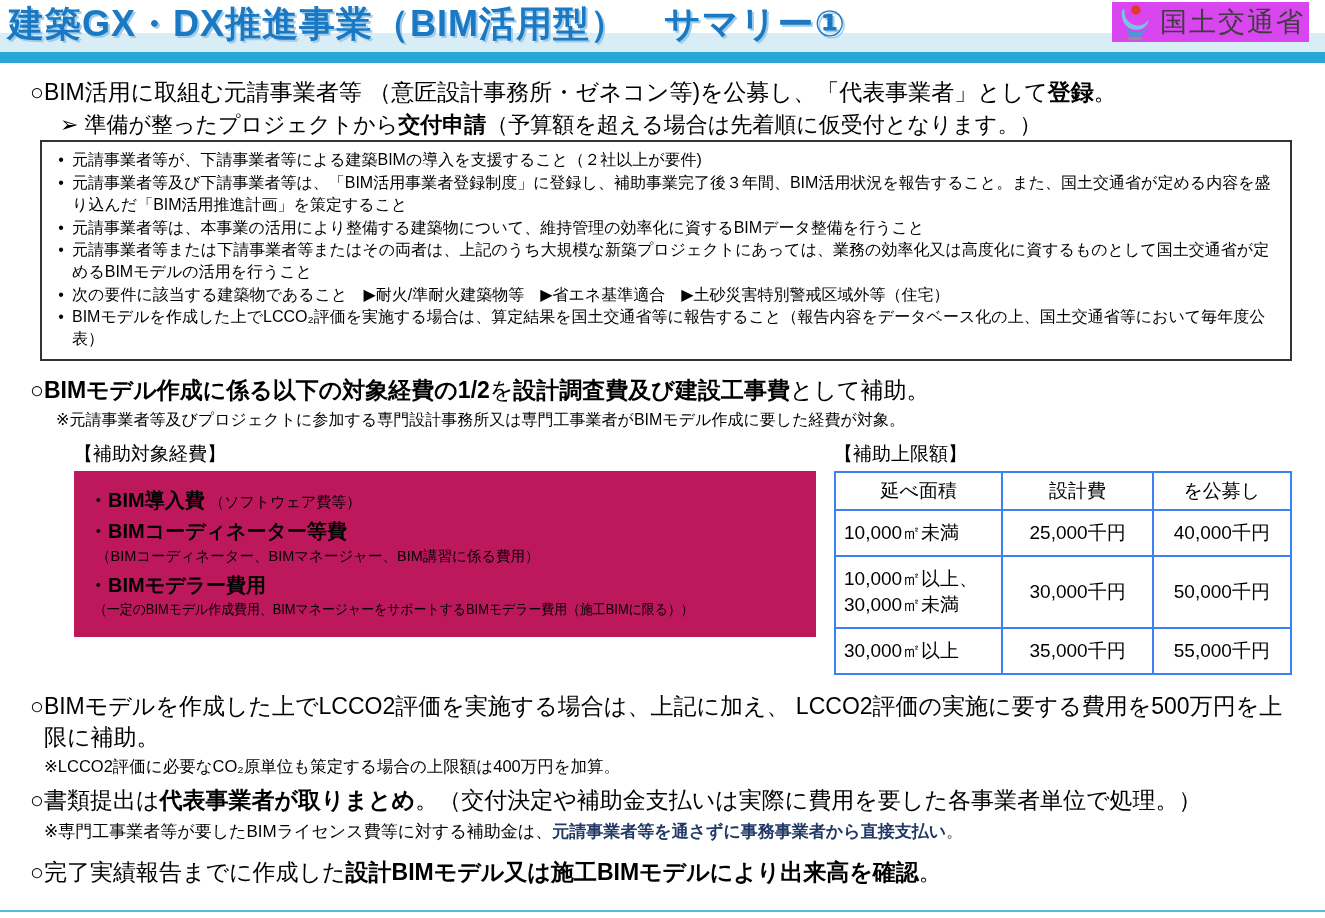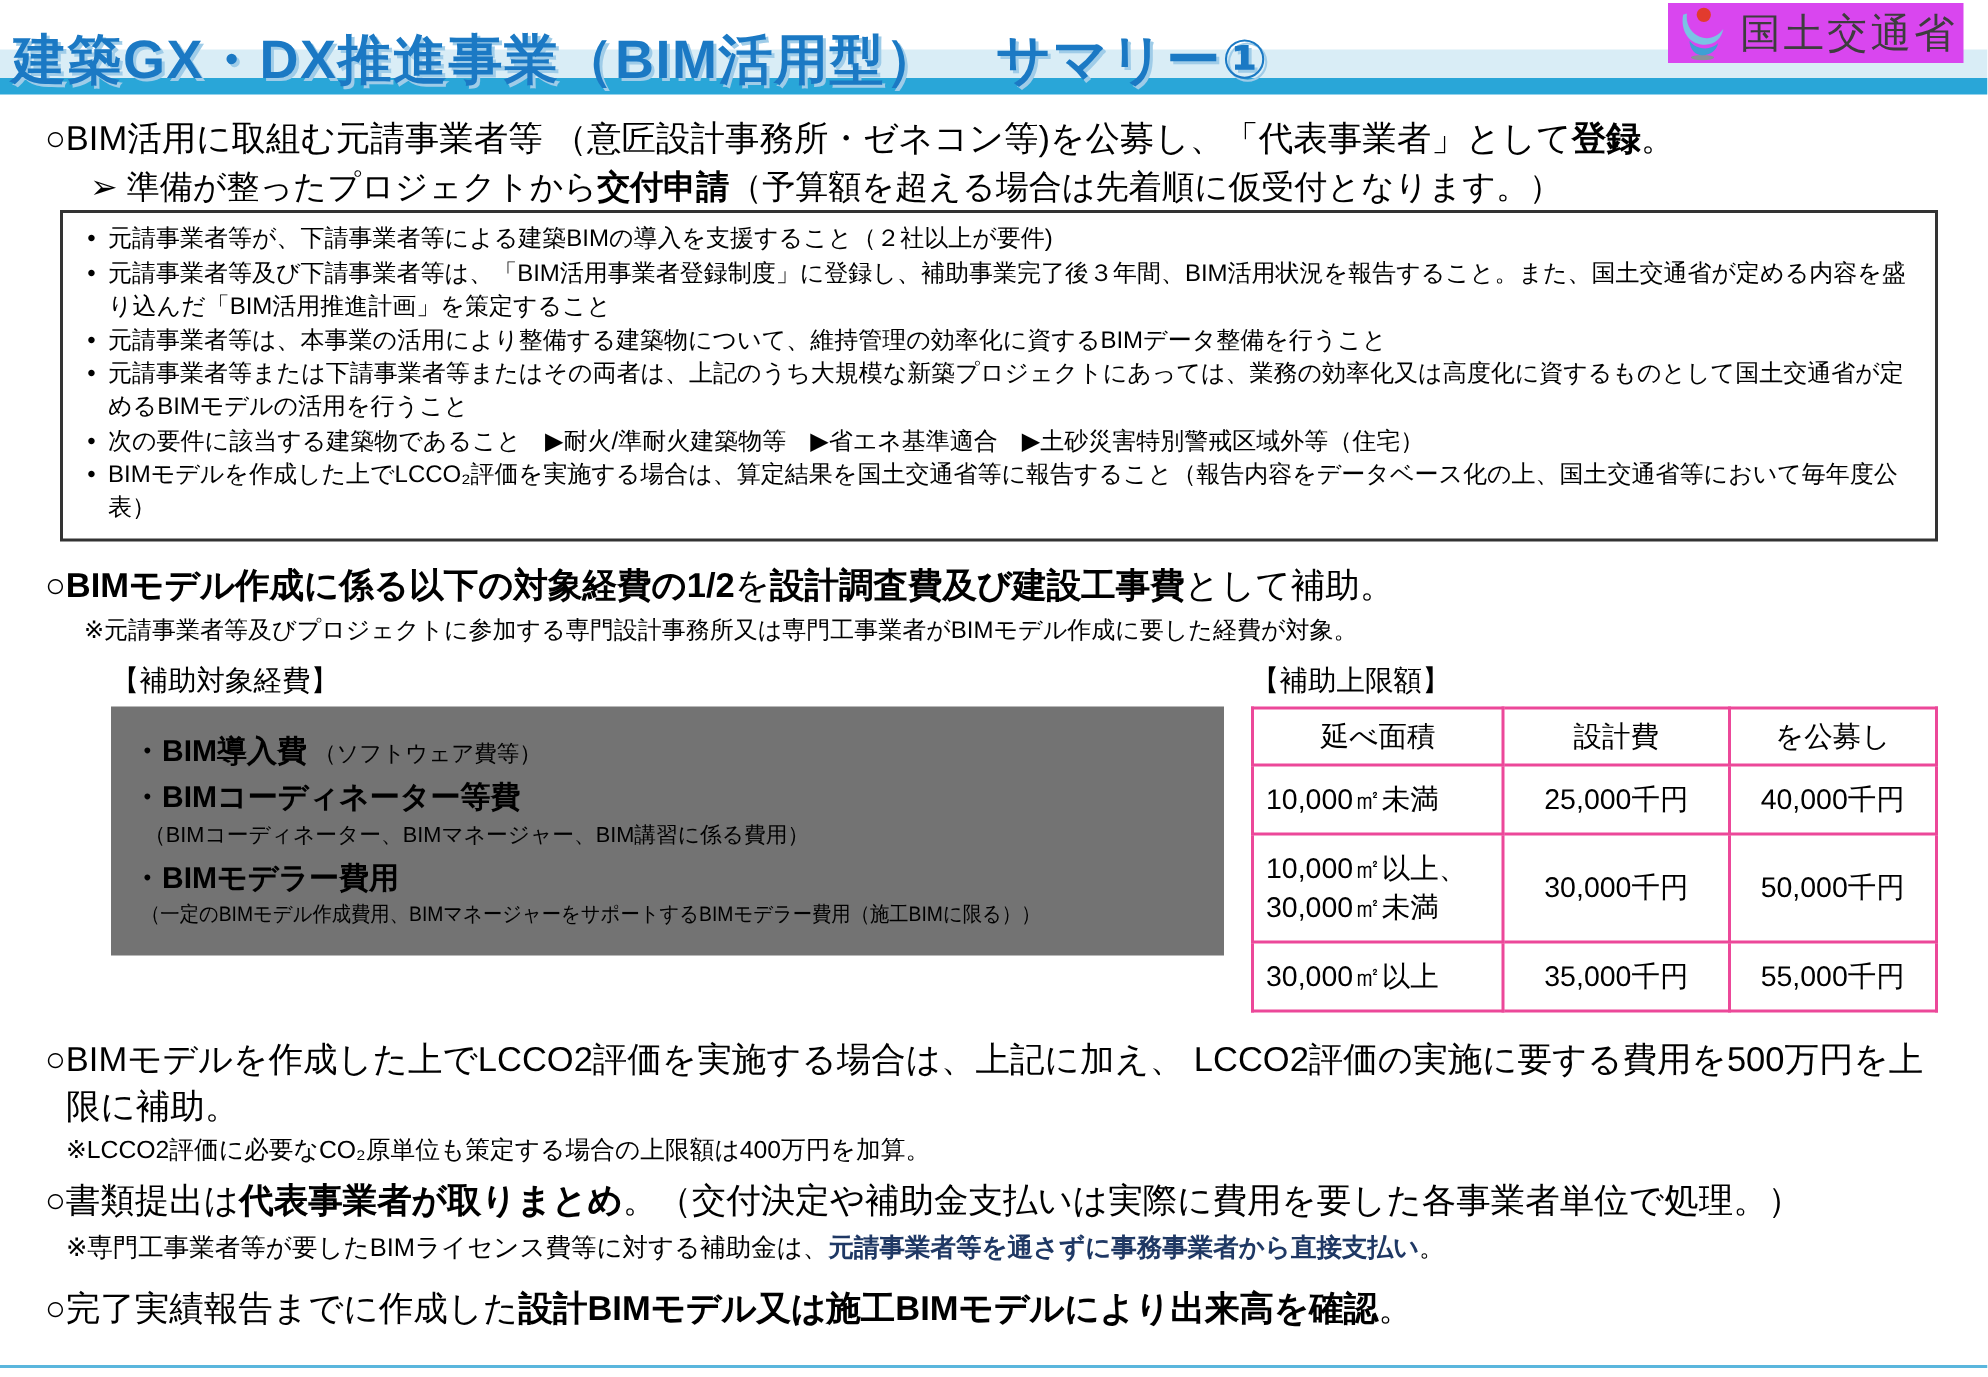--- a/index.html
+++ b/index.html
@@ -6,21 +6,21 @@
   body{
     width:1325px;height:918px;position:relative;overflow:hidden;
     background:#ffffff;color:#000;
     font-family:"Liberation Sans","DejaVu Sans",sans-serif;
   }
   
   .header{position:relative;height:66px;}
   .header-band{position:absolute;left:0;right:0;top:33px;height:19px;background:#d9edf6;}
   .header-stripe{position:absolute;left:0;right:0;top:52px;height:11px;background:#29a6d8;}
   .page-title{
-    position:absolute;left:8px;top:16px;margin:0;
+    position:absolute;left:8px;top:0;margin:0;
     font-size:36px;font-weight:bold;color:#1b79c4;letter-spacing:1px;
     text-shadow:2px 2px 0 #9fcce8;white-space:nowrap;text-align:right;
   }
   .logo{position:absolute;right:16px;top:2px;display:flex;align-items:center;gap:6px;background:#d946ef;padding:0 4px;}
   .logo-text{font-size:27px;color:#3d3d3d;letter-spacing:2px;white-space:nowrap;}
   
   .content{padding:0 33px 0 30px;}
   .line-main{font-size:23px;line-height:1.32;}
   .hang{text-indent:-14px;padding-left:14px;}
   .s1-l1{margin-top:11px;}
@@ -32,28 +32,28 @@
   }
   .req{display:flex;}
   .req .b{width:22px;text-align:center;flex:none;}
   .req .t{flex:1;}
   .s2-head{margin-top:14px;}
   .s2-note{font-size:16px;margin:5px 0 0 26px;}
   .columns{display:flex;gap:18px;margin:10px 0 0 44px;align-items:flex-start;}
   .col-left{width:742px;flex:none;}
   .col-right{flex:1;}
   .col-label{font-size:19px;margin:0 0 4px 0;}
-  .costs-box{background:#737373;padding:16px 16px 14px 14px;}
+  .costs-box{background:#be185d;padding:16px 16px 14px 14px;}
   .cost-bold{font-size:20px;font-weight:bold;}
   .cost-inline-note{font-size:15px;font-weight:normal;}
   .cost-sub{font-size:14.5px;margin:2px 0 6px 8px;}
   .cost-sub-narrow{font-size:14px;margin:2px 0 0 6px;display:inline-block;transform:scaleX(.92);transform-origin:left;white-space:nowrap;}
   .cost-item{margin-bottom:4px;}
   .limits-table{border-collapse:collapse;margin-top:2px;}
-  .limits-table th,.limits-table td{border:2px solid #ec4899;font-size:19px;font-weight:normal;}
+  .limits-table th,.limits-table td{border:2px solid #3b82f6;font-size:19px;font-weight:normal;}
   .limits-table th{padding:5px 4px;text-align:center;}
   .limits-table td{padding:9px 6px;}
   .limits-table td.c1{width:168px;text-align:left;padding-left:8px;}
   .limits-table td.c2{width:150px;text-align:center;}
   .limits-table td.c3{width:136px;text-align:center;}
   .s3-l1{margin-top:16px;}
   .s3-note{font-size:16.5px;margin:4px 0 0 14px;}
   .s4-l1{margin-top:7px;}
   .s4-note{font-size:17px;margin:5px 0 0 14px;}
   .navy{color:#1f3864;font-weight:bold;}

